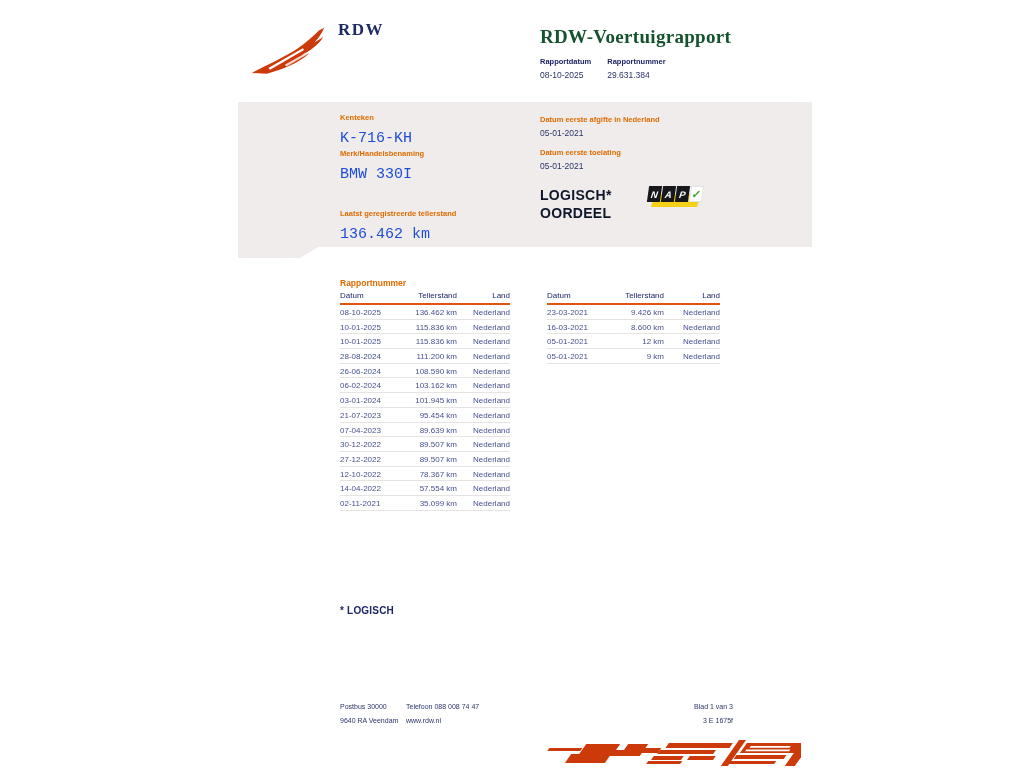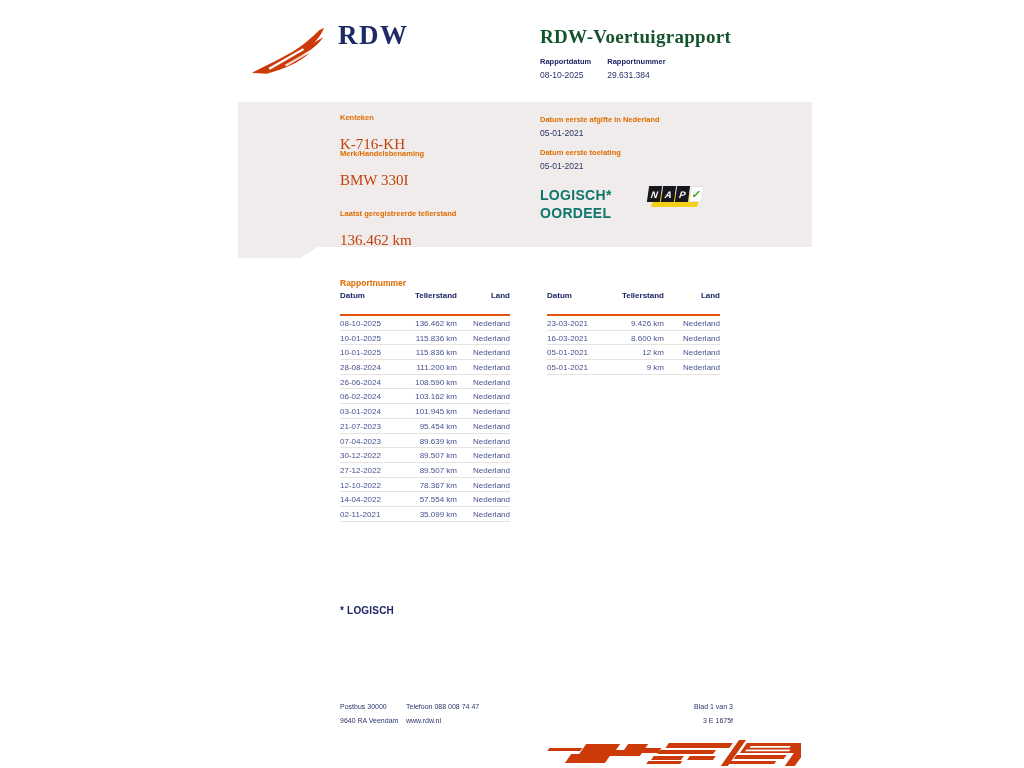--- a/index.html
+++ b/index.html
@@ -6,49 +6,49 @@
   html,body { background:#ffffff; }
   .page {
     position:relative; width:1024px; height:768px; background:#ffffff;
     font-family:"Liberation Sans", sans-serif; color:#2b3469; overflow:hidden;
   }
   
   .logo-feather { position:absolute; left:252px; top:24px; width:82px; height:52px; }
   .wordmark {
     position:absolute; left:338px; top:20px;
     font-family:"Liberation Serif", serif; font-weight:700; letter-spacing:1.5px;
-    font-size:27px; color:#1e2a66;
+    font-size:17px; color:#1e2a66;
   }
   .doc-title {
     position:absolute; left:540px; top:26px;
     font-family:"Liberation Serif", serif; font-weight:700;
     font-size:19px; color:#14532d; letter-spacing:0.3px;text-align:right;
   }
   .report-meta { position:absolute; left:540px; top:57px; display:flex; gap:16px; }
   .meta-label { font-size:7.5px; font-weight:700; color:#1d2566; }
   .meta-value { font-size:8.5px; color:#2b3469; margin-top:4px; }
 
   
   .vehicle-panel {
     position:absolute; left:238px; top:102px; width:574px; height:156px;
     background:#efeceb;
     clip-path: polygon(0 0, 100% 0, 100% 145px, 80px 145px, 62px 100%, 0 100%);
   }
   .fld-label { font-size:7.5px; font-weight:700; color:#e06c00; }
   .fld-value-serif {
-    font-family:Liberation Serif, serif; font-size:15px; color:#c2410c; margin-top:14px;
+    font-family:Liberation Mono, monospace; font-size:15px; color:#1d4ed8; margin-top:8px;
   }
   .fld-value-sans { font-size:8.5px; color:#2b3469; margin-top:4px; }
   .vp-left  { position:absolute; left:102px; top:11px; }
   .vp-merk  { position:absolute; left:102px; top:47px; }
   .vp-km    { position:absolute; left:102px; top:107px; }
   .vp-afgifte   { position:absolute; left:302px; top:13px; }
   .vp-toelating { position:absolute; left:302px; top:46px; }
   .vp-oordeel   { position:absolute; left:302px; top:84px;
-                  font-size:14px; font-weight:700; color:#0f766e; line-height:18px; letter-spacing:0.3px; }
+                  font-size:14px; font-weight:700; color:#0f172a; line-height:18px; letter-spacing:0.3px; }
   
   .nap { position:absolute; left:410px; top:84px; width:56px; height:24px; }
   .nap-yellow { position:absolute; left:5px; top:8px; width:46px; height:13px;
                 background:#f5d019; transform:skewX(-18deg); }
   .nap-tile {
     position:absolute; top:0; width:13px; height:16px; background:#17171c;
     color:#ffffff; font-size:9.5px; font-weight:700; font-style:italic;
     display:flex; align-items:center; justify-content:center; transform:skewX(-8deg);
   }
   .nap-t0 { left:0; } .nap-t1 { left:14px; } .nap-t2 { left:28px; }
@@ -57,22 +57,22 @@
     color:#3aa41f; font-size:11px; font-weight:700; display:flex; align-items:center;
     justify-content:center; transform:skewX(-8deg); border:1px solid #e2e2e2;
   }
 
   
   .tables-title { position:absolute; left:340px; top:278px;
                   font-size:8.5px; font-weight:700; color:#e06c00; }
   .ttable { position:absolute; top:291px; font-size:8px; color:#46508f; }
   .ttable-left  { left:340px; width:170px; }
   .ttable-right { left:547px; width:173px; }
-  .thead { display:flex; font-weight:700; color:#1d2566;
-           border-bottom:2px solid #e2540e; padding-bottom:14px; }
+  .thead { display:flex; font-weight:400; color:#1d2566;
+           border-bottom:2px solid #e2540e; padding-bottom:3px; }
   .trow  { display:flex; border-bottom:1px solid #e6e4e3; padding:3px 0 2px 0; height:14.7px; }
   .tcell { white-space:nowrap; }
   .c0 { width:62px; text-align:left; }
   .c1 { width:55px; text-align:right; }
   .c2 { flex:1;   text-align:right; }
 
   
   .footnote { position:absolute; left:340px; top:605px; width:398px; }
   .footnote-head { font-size:10px; font-weight:700; color:#1d2566; letter-spacing:0.2px; }
   .footnote-text { margin-top:5px; font-size:8px; line-height:14px; color:#e06c10; }

